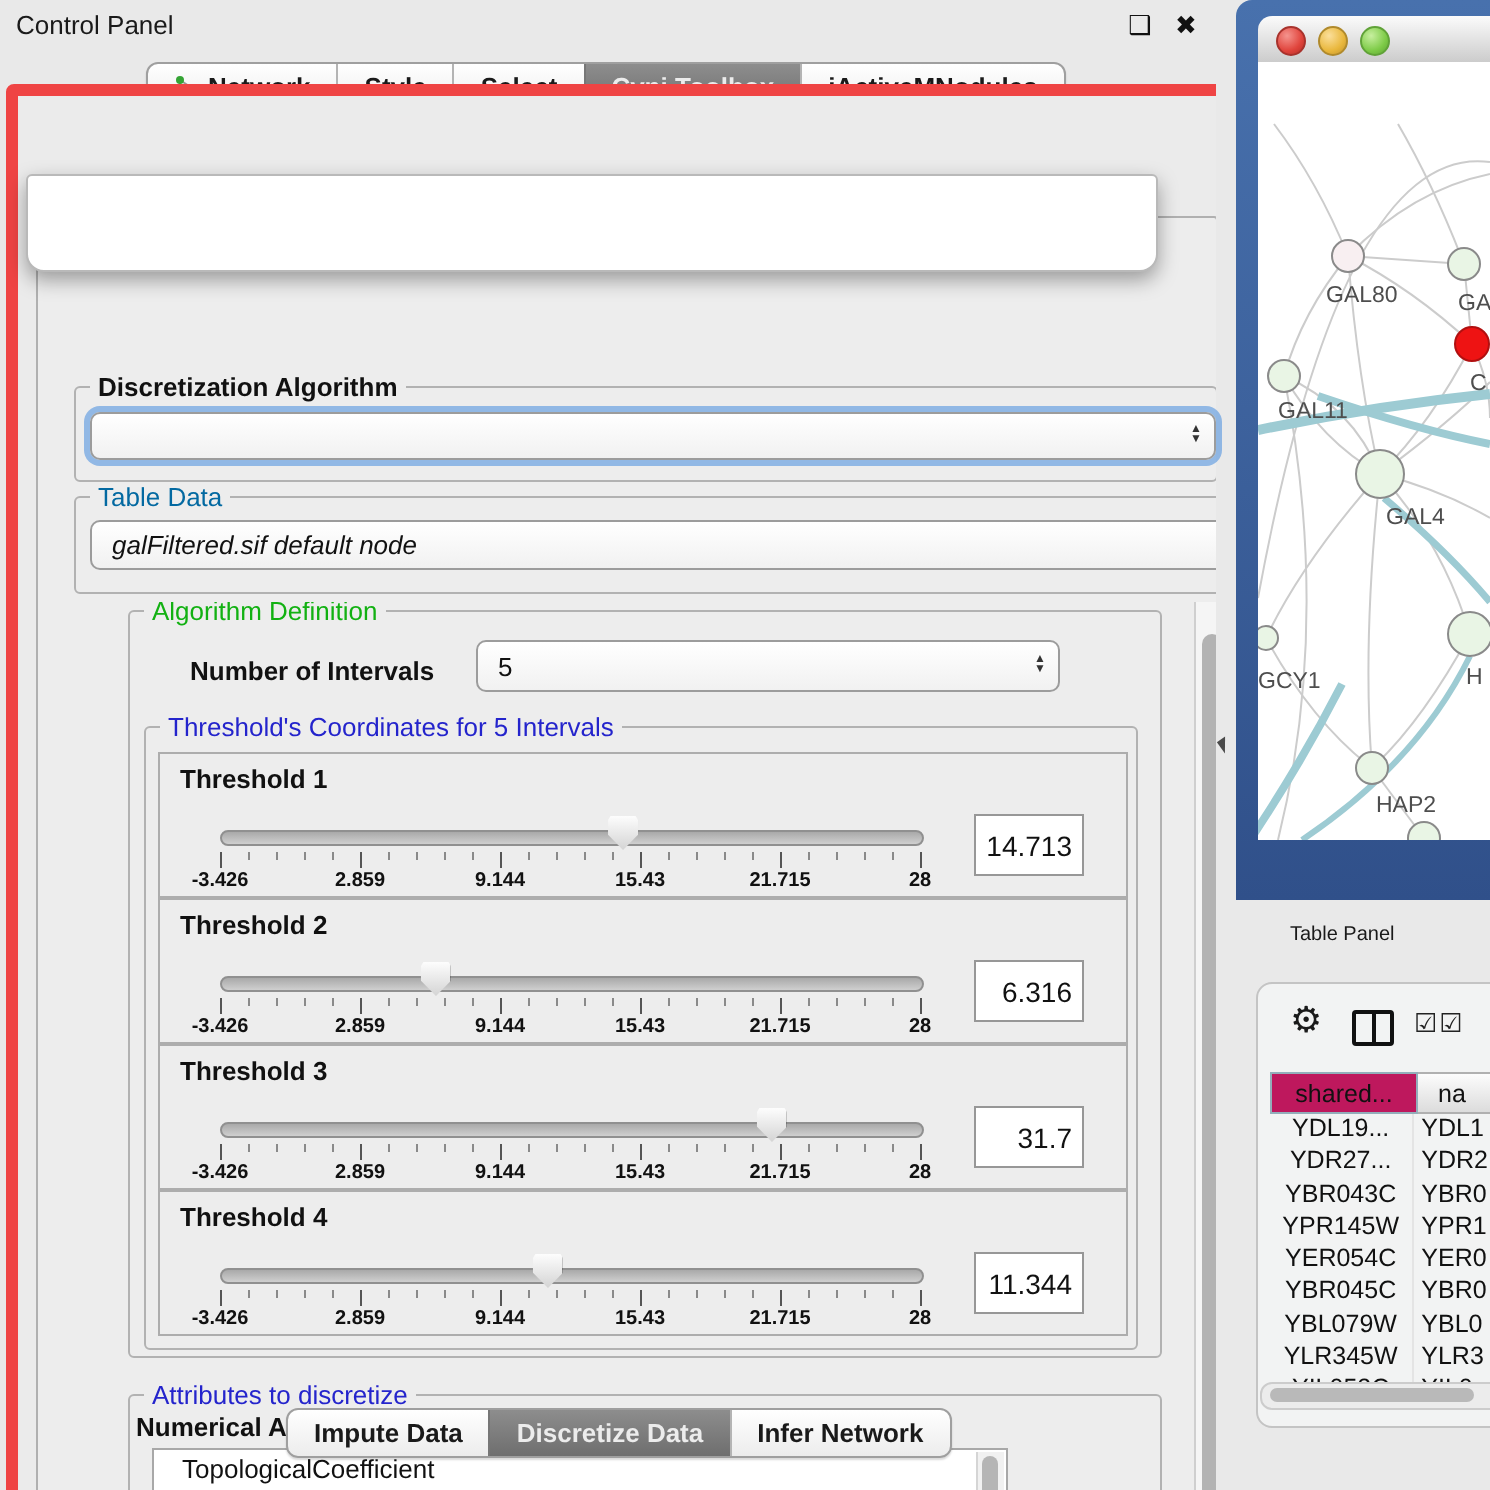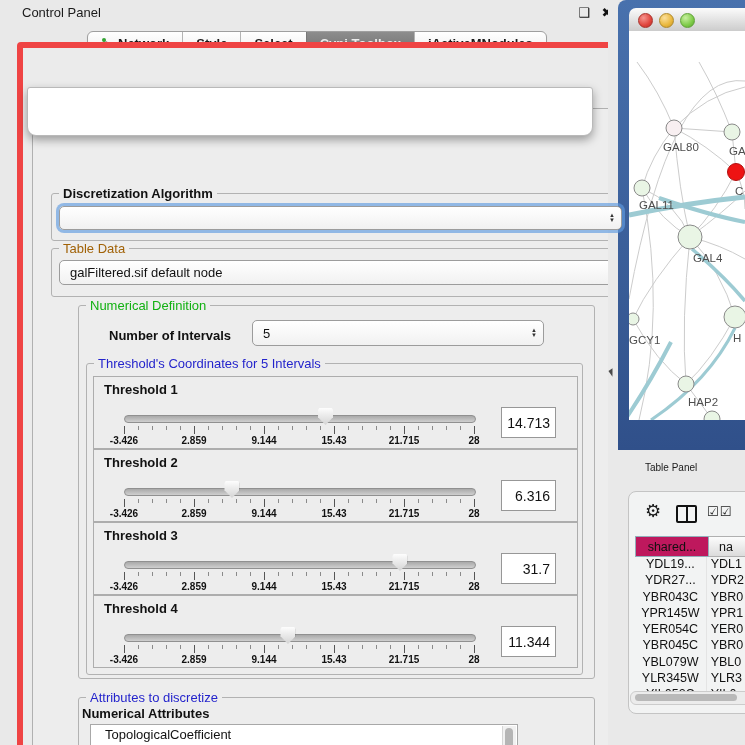--- a/index.html
+++ b/index.html
@@ -1,19 +1,19 @@
 <!DOCTYPE html>
 <html><head>
 <meta charset="utf-8">
 <style>
   html,body{margin:0;padding:0;background:#d8d8d8;}
   #root{position:relative;width:745px;height:745px;background:#e9e9e9;overflow:hidden;
         font-family:"Liberation Sans","DejaVu Sans",sans-serif;color:#111;}
   
-  .cp{position:absolute;left:0;top:0;width:612px;height:745px;background:#e9e9e9;margin-left:14px;}
+  .cp{position:absolute;left:0;top:0;width:612px;height:745px;background:#e9e9e9;}
   .cp-title{position:absolute;left:8px;top:5px;font-size:13px;color:#1a1a1a;}
   .winbtns{position:absolute;right:12px;top:5px;display:flex;gap:9px;font-size:13px;color:#111;}
   .winbtns .b{width:14px;text-align:center;font-weight:bold;}
   
   .tabstrip{position:absolute;display:inline-flex;height:23px;border:1px solid #9f9f9f;border-radius:6px;
             overflow:hidden;background:linear-gradient(#ffffff,#ececec);box-shadow:0 1px 1px rgba(0,0,0,.15);}
   .seg{display:flex;align-items:center;gap:5px;padding:0 13px;font-size:13px;font-weight:bold;color:#1a1a1a;white-space:nowrap;}
   .seg + .seg{border-left:1px solid #b4b4b4;}
   .seg.sel{background:linear-gradient(#8d8d8d,#6e6e6e);color:#ececec;border-left-color:#777;}
   #top-tabs{left:73px;top:31px;}
@@ -143,34 +143,34 @@
           <span class="group-label" style="font-weight:bold;">Discretization Algorithm</span>
         </div>
         <div class="combo focusring" style="left:26px;top:97px;width:563px;height:24px;z-index:5;">
           <span class="stepper">
               <span>▲</span>
               <span>▼</span>
             </span>
         </div>
 
         <div class="group" style="left:18px;top:139px;width:572px;height:47px;">
-          <span class="group-label" style="color:#a16207;">Table Data</span>
-        </div>
-        <div class="combo" style="left:26px;top:151px;width:630px;height:25px;">
+          <span class="group-label" style="color:#0369a1;">Table Data</span>
+        </div>
+        <div class="combo" style="left:26px;top:151px;width:630px;height:25px;font-style:italic;">
           <span>galFiltered.sif default node</span>
           <span class="stepper">
               <span>▲</span>
               <span>▼</span>
             </span>
         </div>
 
         <div class="viewport">
 
           <div class="group" style="left:27px;top:4px;width:515px;height:372px;">
-            <span class="group-label g-green">Numerical Definition</span>
+            <span class="group-label g-green">Algorithm Definition</span>
             <span class="num-label">Number of Intervals</span>
             <div class="combo" style="left:173px;top:14px;width:292px;height:26px;">
               <span>5</span>
               <span class="stepper">
                   <span>▲</span>
                   <span>▼</span>
                 </span>
             </div>
             <div class="group" style="left:7px;top:57px;width:495px;height:310px;">
               <span class="group-label g-blue">Threshold's Coordinates for 5 Intervals</span>
@@ -353,20 +353,31 @@
           </div>
         </div>
 
         <div class="v-scroll">
           <div class="v-thumb"></div>
         </div>
 
       </div>
     </div>
 
+    <div class="tabstrip" id="bottom-tabs">
+        <div class="seg">
+          <span>Impute Data</span>
+        </div>
+        <div class="seg sel">
+          <span>Discretize Data</span>
+        </div>
+        <div class="seg">
+          <span>Infer Network</span>
+        </div>
+      </div>
 
     <div class="popup">
     </div>
   </div>
 
   <div class="right-bg"></div>
 
   <div class="net-window">
     <div class="net-titlebar">
       <span class="light l-red"></span>

